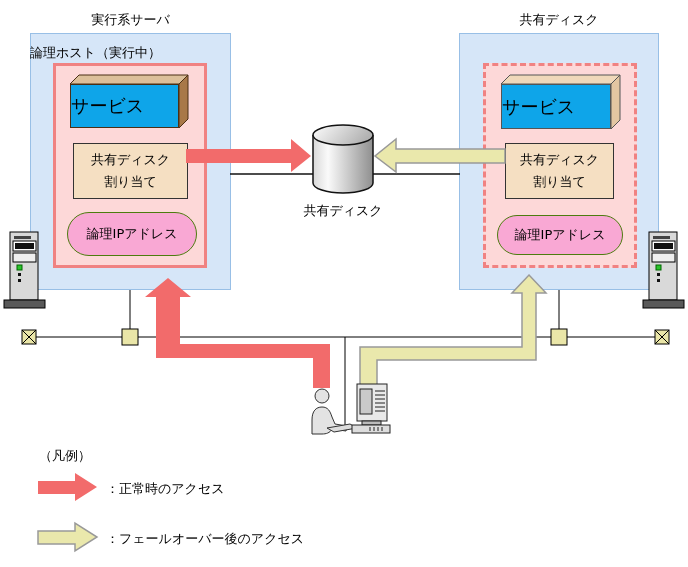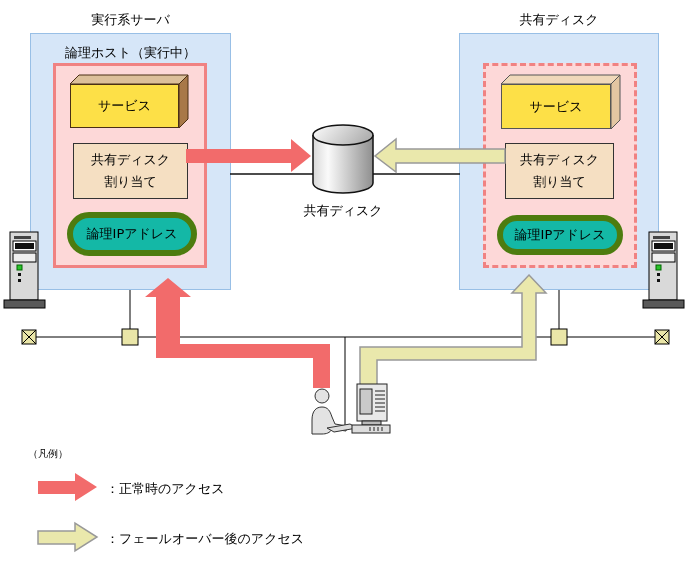--- a/index.html
+++ b/index.html
@@ -9,38 +9,38 @@
   .z2{z-index:2;} .z4{z-index:4;}
   .server-box{position:absolute;background:#d6e6f8;border:1px solid #98bfe6;box-sizing:border-box;z-index:1;}
   #blueL{left:30px;top:33px;width:201px;height:257px;}
   #blueR{left:459px;top:33px;width:200px;height:257px;}
   .host-box{position:absolute;background:#fdd8d8;border:3px solid #f08282;box-sizing:border-box;z-index:1;}
   #pinkL{left:53px;top:63px;width:154px;height:205px;}
   #pinkR{left:483px;top:63px;width:154px;height:205px;border-style:dashed;}
   .srv-title{position:absolute;top:11px;font-size:13px;text-align:center;z-index:3;white-space:nowrap;}
   #titleL{left:30px;width:201px;}
   #titleR{left:459px;width:200px;}
-  .host-label{position:absolute;top:44px;font-size:13px;text-align:center;z-index:3;white-space:nowrap;}
+  .host-label{position:absolute;top:44px;font-size:13px;z-index:3;white-space:nowrap;}
   #hostLabelL{left:30px;width:201px;}
   #hostLabelR{left:459px;width:200px;}
-  .svc{position:absolute;box-sizing:border-box;background:#fde047;font-size:13px;z-index:3;
-       display:flex;align-items:center;justify-content:center;}
+  .svc{position:absolute;box-sizing:border-box;background:#0ea5e9;font-size:18px;z-index:3;
+       display:flex;align-items:center;justify-content:flex-start;}
   #svcL{left:70px;top:84px;width:109px;height:44px;border:1px solid #4a2f15;}
   #svcR{left:501px;top:84px;width:110px;height:45px;border:1px solid #555;}
   .alloc{position:absolute;box-sizing:border-box;background:#f5dfc2;border:1px solid #333;
          font-size:13px;text-align:center;z-index:3;line-height:22px;padding-top:5px;}
   .alloc span{display:block;}
   #allocL{left:73px;top:143px;width:115px;height:56px;}
   #allocR{left:505px;top:143px;width:109px;height:56px;}
-  .iplabel{position:absolute;box-sizing:border-box;background:#14b8a6;border:6px solid #4d7c0f;
+  .iplabel{position:absolute;box-sizing:border-box;background:#f9a8d4;border:1px solid #4d7c0f;
            border-radius:22px;font-size:13px;z-index:3;display:flex;align-items:center;justify-content:center;}
   #ipL{left:67px;top:212px;width:130px;height:44px;}
   #ipR{left:497px;top:215px;width:126px;height:40px;}
   #diskLabel{position:absolute;left:283px;top:202px;width:120px;text-align:center;font-size:13px;z-index:3;}
-  #legendTitle{position:absolute;left:28px;top:447px;font-size:10px;z-index:3;}
+  #legendTitle{position:absolute;left:39px;top:447px;font-size:13px;z-index:3;}
   #legendNormal{position:absolute;left:106px;top:480px;font-size:13px;z-index:3;}
   #legendFailover{position:absolute;left:106px;top:530px;font-size:13px;z-index:3;}
 </style>
 </head>
 <body>
 
 <div class="stage">
 
   <div id="blueL" class="server-box"></div>
   <div id="blueR" class="server-box"></div>

